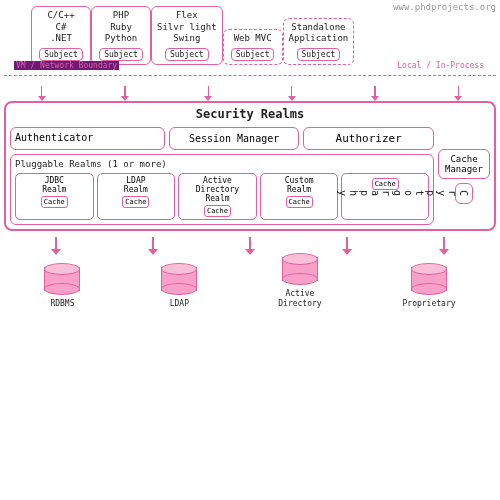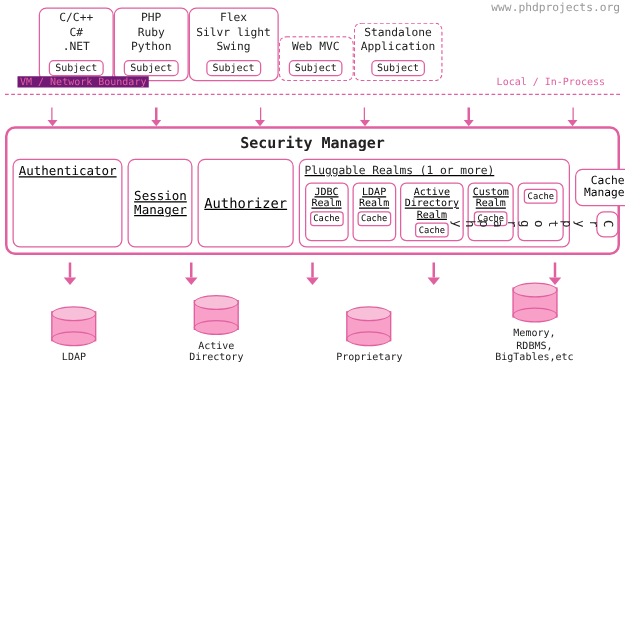--- a/index.html
+++ b/index.html
@@ -103,22 +103,22 @@
 
     .sm-inner {
       display: flex;
       flex-direction: row;
       gap: 4px;
     }
 
     .sm-left {
       flex: 1;
       display: flex;
+      flex-direction: column;
       gap: 4px;
-      text-decoration: underline;
     }
 
     .sm-right {
       display: flex;
       flex-direction: column;
       justify-content: center;
       align-items: center;
     }
 
     
@@ -420,21 +420,21 @@
       <div class="thin-stem"></div>
       <div class="thin-head"></div>
     </div>
   <div class="thin-arrow">
       <div class="thin-stem"></div>
       <div class="thin-head"></div>
     </div>
 </div>
 
 <div class="security-manager-container">
-  <div class="security-manager-title">Security Manager</div>
+  <div class="security-manager-title">Security Realms</div>
 
   <div class="sm-inner">
     <div class="sm-left">
 
       <div class="sm-row1">
         <div class="inner-box authenticator-box">
           <div style="font-size:10px;margin-bottom:2px;">Authenticator</div>
         </div>
         <div class="inner-box session-manager-box">
           <span>Session
@@ -509,36 +509,34 @@
       <div class="db-arrow-stem"></div>
       <div class="db-arrow-head"></div>
     </div>
 </div>
 
 <div class="databases-row">
   <div class="db-item">
     <div class="db-shape">
       <div class="db-cylinder"></div>
     </div>
-    <div class="db-label">LDAP</div>
+    <div class="db-label">RDBMS</div>
   </div>
   <div class="db-item">
     <div class="db-shape">
       <div class="db-cylinder"></div>
     </div>
-    <div class="db-label" style="white-space:pre-line;">Active
-Directory</div>
+    <div class="db-label">LDAP</div>
   </div>
   <div class="db-item">
     <div class="db-shape">
       <div class="db-cylinder"></div>
     </div>
-    <div class="db-label">Proprietary</div>
+    <div class="db-label" style="white-space:pre-line;">Active
+Directory</div>
   </div>
   <div class="db-item">
     <div class="db-shape">
       <div class="db-cylinder"></div>
     </div>
-    <div class="db-label" style="white-space:pre-line;">Memory,
-RDBMS,
-BigTables,etc</div>
+    <div class="db-label">Proprietary</div>
   </div>
 </div>
 
 </body></html>

